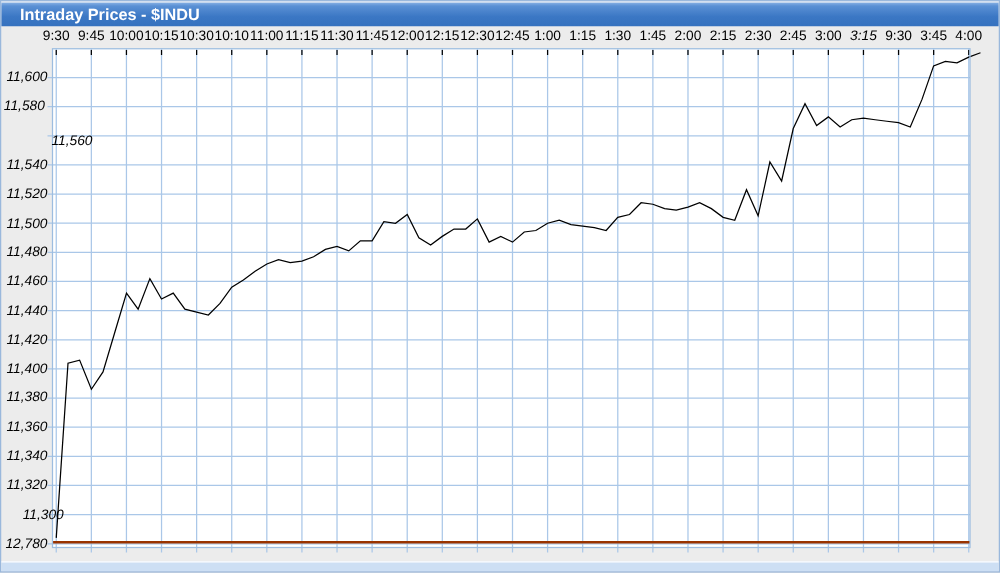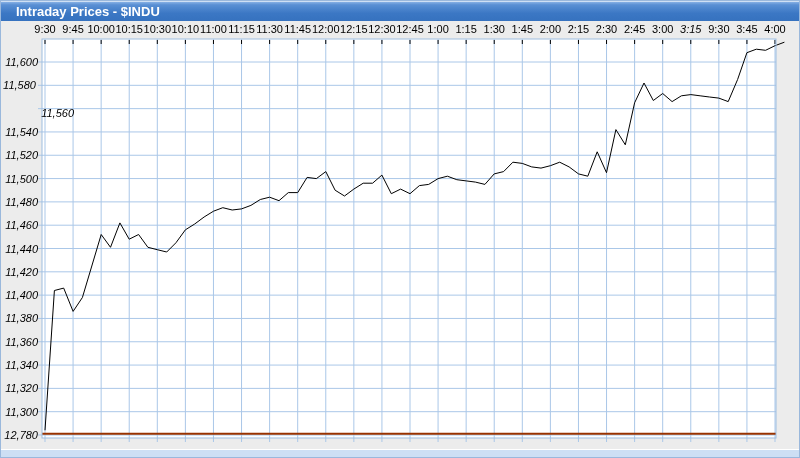--- a/index.html
+++ b/index.html
@@ -202,19 +202,19 @@
       <span class="y-tick-label" style="top: 171.562px;">11,500</span>
       <span class="y-tick-label" style="top: 194.875px;">11,480</span>
       <span class="y-tick-label" style="top: 218.188px;">11,460</span>
       <span class="y-tick-label" style="top: 241.5px;">11,440</span>
       <span class="y-tick-label" style="top: 264.812px;">11,420</span>
       <span class="y-tick-label" style="top: 288.125px;">11,400</span>
       <span class="y-tick-label" style="top: 311.438px;">11,380</span>
       <span class="y-tick-label" style="top: 334.75px;">11,360</span>
       <span class="y-tick-label" style="top: 358.062px;">11,340</span>
       <span class="y-tick-label" style="top: 381.375px;">11,320</span>
-      <span class="y-tick-label" style="top: 404.688px;">11,300</span>
+      <span class="y-tick-label" style="top: 404.688px; padding-left: 13px;">11,300</span>
       <span class="y-tick-label" style="top: 428px;">12,780</span>
     </div>
 
 
   <div id="bottom-strip"></div>
 </div>
 
 </body></html>

